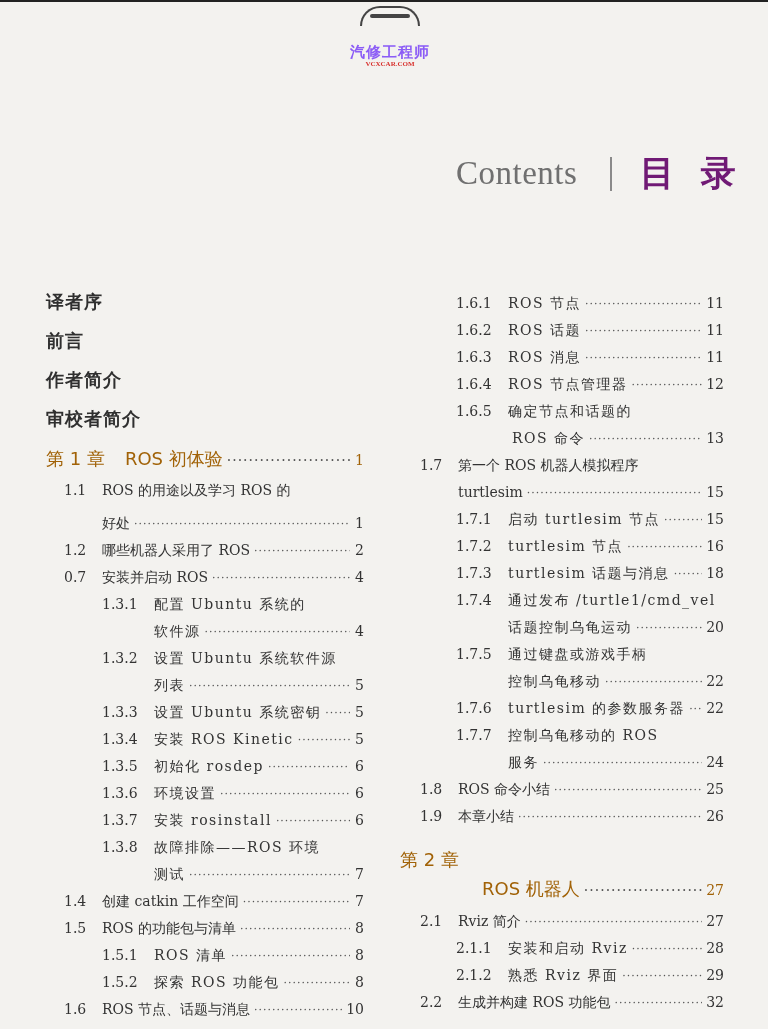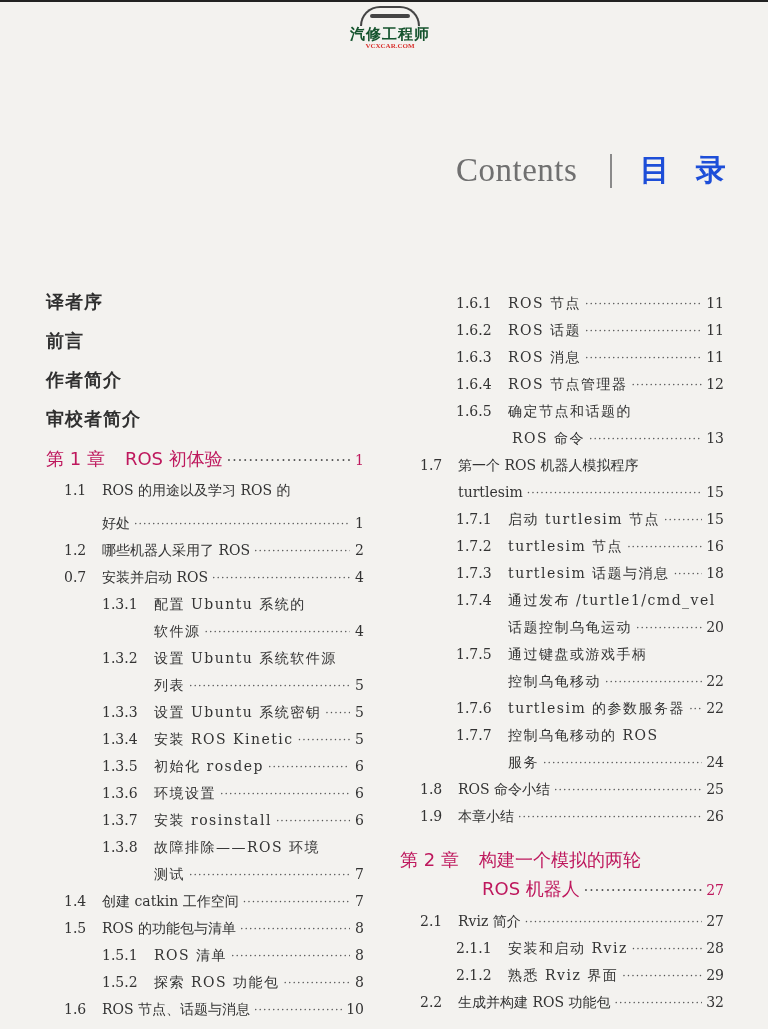--- a/index.html
+++ b/index.html
@@ -24,22 +24,22 @@
       width: 56px; height: 18px; margin: 0 auto;
       border: 2px solid #444; border-bottom: none;
       border-radius: 30px 30px 0 0; position: relative; top: 2px;
     }
     .logo .car::after {
       content: ""; position: absolute; left: 8px; right: 8px; top: 6px; height: 4px;
       background: #444; border-radius: 3px;
     }
     .logo .cn {
       font-family: Liberation Serif, serif; font-weight: bold;
-      color: #14532d; font-size: 15px; line-height: 16px; letter-spacing: 1px;
-      margin-top: 2px;
+      color: #8b5cf6; font-size: 15px; line-height: 16px; letter-spacing: 1px;
+      margin-top: 20px;
     }
     .logo .en {
       font-family: Liberation Serif, serif; font-weight: bold;
       color: #d8322e; font-size: 7px; line-height: 8px;
     }
 
     
     .bleed {
       position: absolute; left: 40px; top: 88px; width: 700px;
       color: #dcdcdc; font-size: 11px; line-height: 19px;
@@ -54,40 +54,40 @@
     }
     .contents-title .en {
       font-family: "Liberation Serif", serif; font-size: 33px; color: #707070;
       letter-spacing: 0.5px;
     }
     .contents-title .sep {
       width: 1.5px; height: 34px; background: #8a8a8a; margin: 0 28px 0 33px;
     }
     .contents-title .cn {
       font-family: Liberation Serif, serif; font-weight: bold;
-      font-size: 30px; color: #1d4ed8; letter-spacing: 26px;
+      font-size: 35px; color: #701a75; letter-spacing: 26px;
     }
 
     
     .col { position: absolute; }
     .col-left { left: 46px; top: 290px; width: 318px; }
     .col-right { left: 400px; top: 291px; width: 324px; }
 
     .entry {
       position: absolute; left: 0; right: 0;
       display: flex; align-items: baseline;
       white-space: nowrap;
     }
     .front {
       font-family: "DejaVu Sans", sans-serif; font-weight: bold;
       font-size: 18px; color: #2f2f2f; letter-spacing: 1px;
     }
     .chapter {
       font-family: "DejaVu Sans", sans-serif;
-      font-size: 18px; color: #be185d;
+      font-size: 18px; color: #a16207;
     }
     .chapter .ch-num { margin-right: 20px; }
     .sec, .sub {
       font-size: 14px; color: #333;
     }
     .num { display: inline-block; flex: none; }
     .sec .num { width: 38px; }
     .sub .num { width: 52px; }
     .title { flex: none; }
     .sub .title { letter-spacing: 1.5px; }
@@ -359,21 +359,20 @@
   </div>
   <div class="entry sec" style="top:517px; left:20px">
     <span class="num">1.9</span>
     <span class="title">本章小结</span>
     <span class="dots"></span>
     <span class="page">26</span>
   </div>
 
   <div class="entry chapter" style="top:557px; left:0px">
     <span class="ch-num">第 2 章</span>
-    <span class="title">构建一个模拟的两轮</span>
   </div>
   <div class="entry chapter" style="top:586px; left:82px">
     <span class="title">ROS 机器人</span>
     <span class="dots"></span>
     <span class="page">27</span>
   </div>
 
   <div class="entry sec" style="top:622px; left:20px">
     <span class="num">2.1</span>
     <span class="title">Rviz 简介</span>

